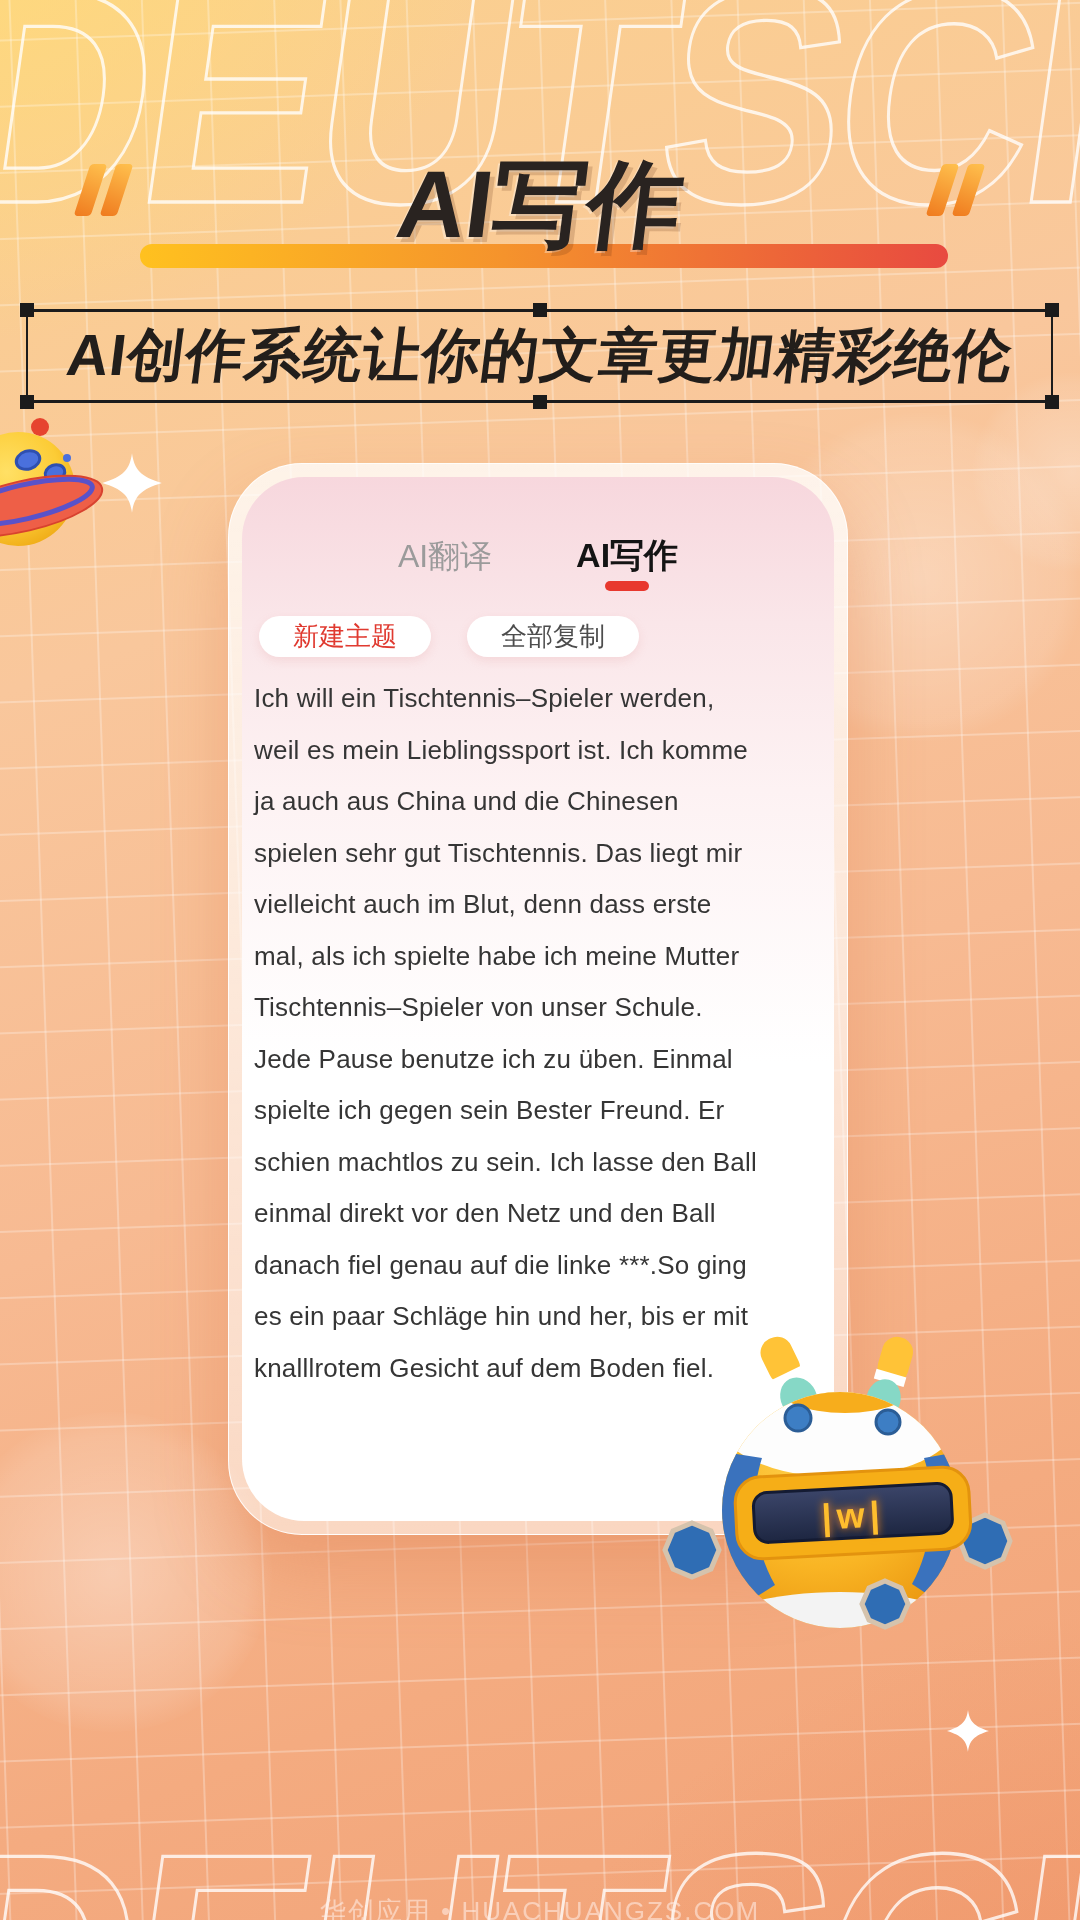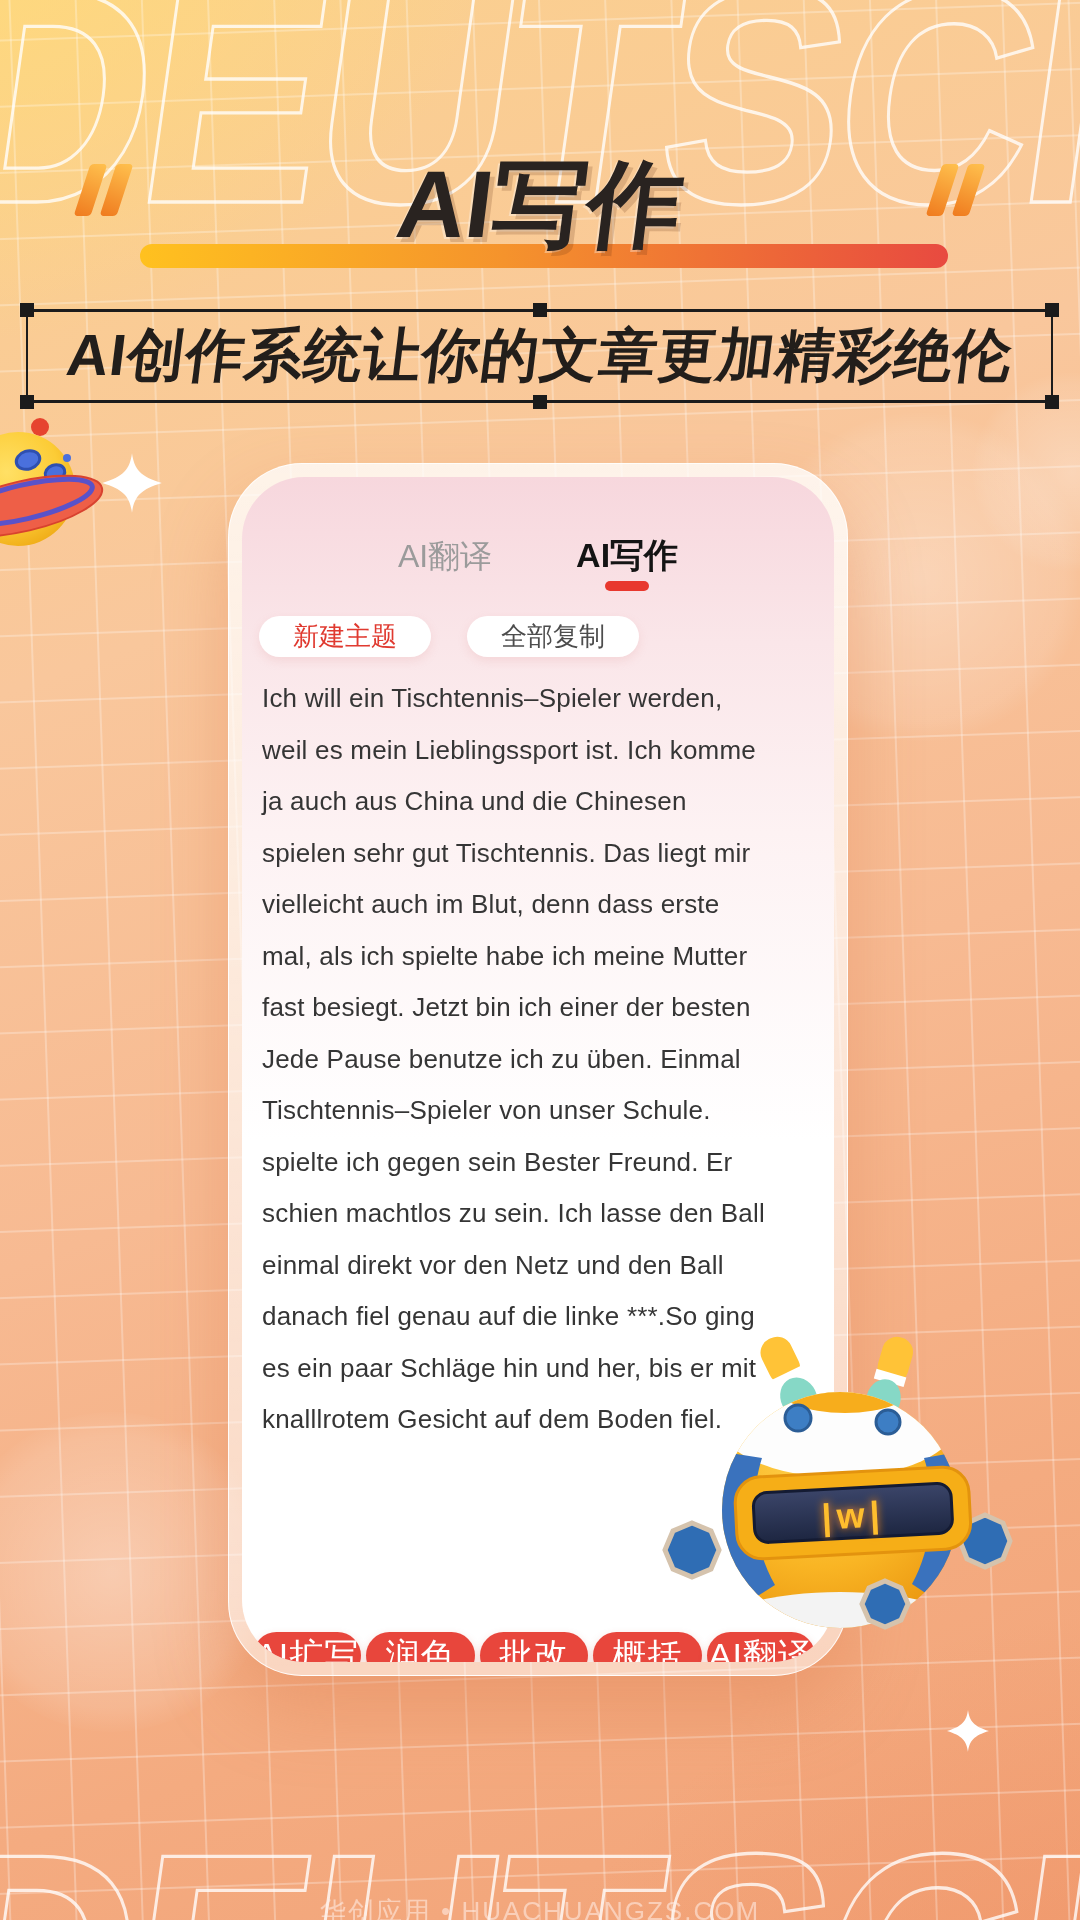--- a/index.html
+++ b/index.html
@@ -39,39 +39,39 @@
 
   .banner{position:absolute;left:26px;top:309px;width:1027px;height:94px;z-index:2;
     border-top:3px solid #1c1c1c;border-bottom:3px solid #1c1c1c;
     border-left:2px solid #1c1c1c;border-right:2px solid #1c1c1c;box-sizing:border-box;}
   .handle{position:absolute;width:14px;height:14px;background:#1b1b1b;}
   .h-tl{left:-8px;top:-9px;} .h-tc{left:50%;margin-left:-7px;top:-9px;} .h-tr{right:-8px;top:-9px;}
   .h-bl{left:-8px;bottom:-9px;} .h-bc{left:50%;margin-left:-7px;bottom:-9px;} .h-br{right:-8px;bottom:-9px;}
   .banner-text{position:absolute;left:0;right:0;top:0;bottom:0;display:flex;align-items:center;justify-content:center;
     font-size:58px;font-weight:900;color:#221e1b;letter-spacing:1px;transform:skewX(-7deg);white-space:nowrap;}
 
-  .phone{position:absolute;left:228px;top:463px;width:620px;height:1213px;border-radius:74px;z-index:4;
+  .phone{position:absolute;left:228px;top:463px;width:620px;height:1072px;border-radius:74px;z-index:4;
     background:linear-gradient(180deg,rgba(255,255,255,.78),rgba(255,255,255,.5));
     border:1px solid rgba(255,255,255,.9);box-sizing:border-box;
     box-shadow:0 35px 70px rgba(221,125,82,.38);}
   .screen{position:absolute;left:13px;top:13px;right:13px;bottom:13px;border-radius:62px;overflow:hidden;
     background:linear-gradient(180deg,#f7d7dd 0%,#fae6e9 14%,#fdf2f3 30%,#ffffff 56%);}
 
   .tabs{position:absolute;left:0;right:0;top:56px;display:flex;justify-content:center;align-items:baseline;gap:84px;}
   .tab{font-size:32px;color:#9b9b9b;cursor:default;}
   .tab.active{font-size:34px;font-weight:700;color:#141414;position:relative;}
   .tab-indicator{position:absolute;left:50%;transform:translateX(-50%);top:48px;width:44px;height:10px;border-radius:5px;background:#e8382e;}
 
   .pills{position:absolute;left:17px;top:139px;display:flex;gap:36px;}
   .pill{height:41px;line-height:41px;padding:0 34px;border-radius:21px;background:#ffffff;font-size:26px;
     box-shadow:0 4px 10px rgba(226,156,156,.22);white-space:nowrap;}
   .pill-new{color:#e03a30;}
   .pill-copy{color:#4d4d4d;}
 
-  .essay{position:absolute;left:20px;top:196px;width:560px;color:#353535;}
+  .essay{position:absolute;left:12px;top:196px;width:560px;color:#353535;}
   .essay-line{font-size:26px;line-height:51.5px;height:51.5px;white-space:nowrap;letter-spacing:.2px;}
 
   .tools{position:absolute;left:11px;right:19px;top:1155px;display:flex;gap:5px;}
   .tool-btn{flex:1;height:47px;border-radius:24px;background:#e8463c;color:#fff;font-size:34px;
     display:flex;align-items:center;justify-content:center;letter-spacing:1px;
     box-shadow:0 4px 8px rgba(205,62,44,.25);white-space:nowrap;cursor:pointer;}
 
   .nav-item{position:absolute;top:1224px;display:flex;flex-direction:column;align-items:center;gap:9px;transform:translateX(-50%);cursor:pointer;}
   .nav-1{left:97px;} .nav-2{left:290px;} .nav-3{left:502px;text-align:center;}
   .nav-label{font-size:25px;color:#8f8f8f;white-space:nowrap;margin-left:33px;}
@@ -164,23 +164,22 @@
         <div class="pill pill-copy">全部复制</div>
       </div>
 
       <div class="essay">
         <div class="essay-line">Ich will ein Tischtennis–Spieler werden,</div>
         <div class="essay-line">weil es mein Lieblingssport ist. Ich komme</div>
         <div class="essay-line">ja auch aus China und die Chinesen</div>
         <div class="essay-line">spielen sehr gut Tischtennis. Das liegt mir</div>
         <div class="essay-line">vielleicht auch im Blut, denn dass erste</div>
         <div class="essay-line">mal, als ich spielte habe ich meine Mutter</div>
-        <div class="essay-line">fast besiegt. Jetzt bin ich einer der besten</div>
+        <div class="essay-line">Tischtennis–Spieler von unser Schule.</div>
         <div class="essay-line">Jede Pause benutze ich zu üben. Einmal</div>
-        <div class="essay-line">Tischtennis–Spieler von unser Schule.</div>
         <div class="essay-line">spielte ich gegen sein Bester Freund. Er</div>
         <div class="essay-line">schien machtlos zu sein. Ich lasse den Ball</div>
         <div class="essay-line">einmal direkt vor den Netz und den Ball</div>
         <div class="essay-line">danach fiel genau auf die linke ***.So ging</div>
         <div class="essay-line">es ein paar Schläge hin und her, bis er mit</div>
         <div class="essay-line">knalllrotem Gesicht auf dem Boden fiel.</div>
       </div>
 
       <div class="tools">
         <div class="tool-btn">AI扩写</div>

